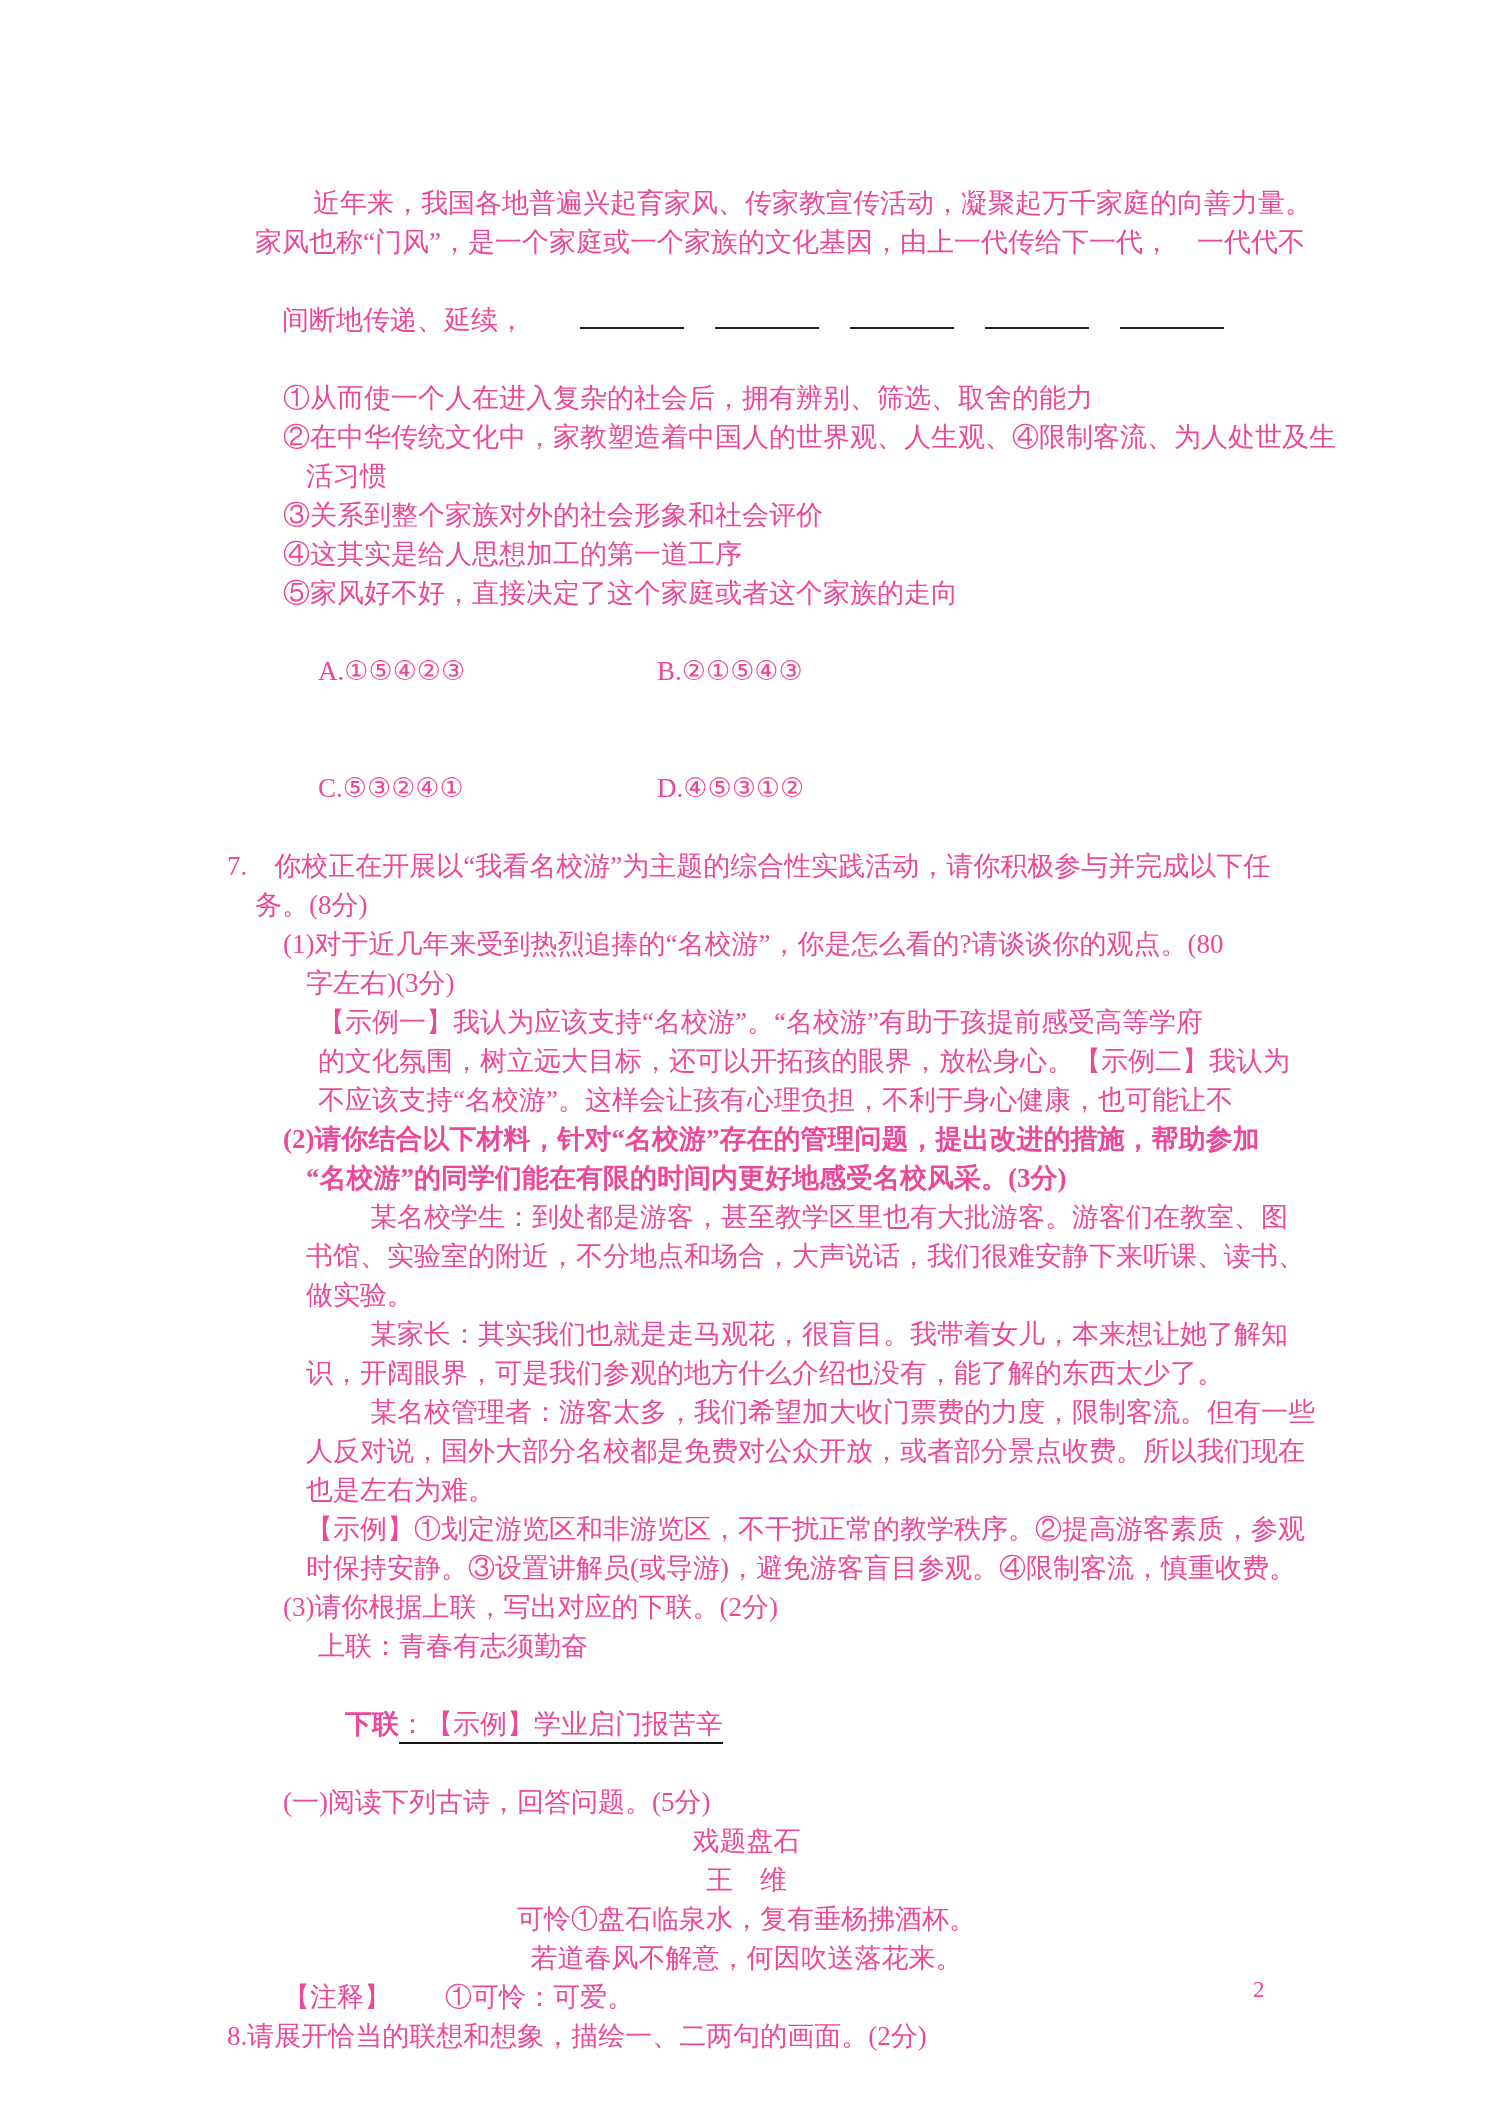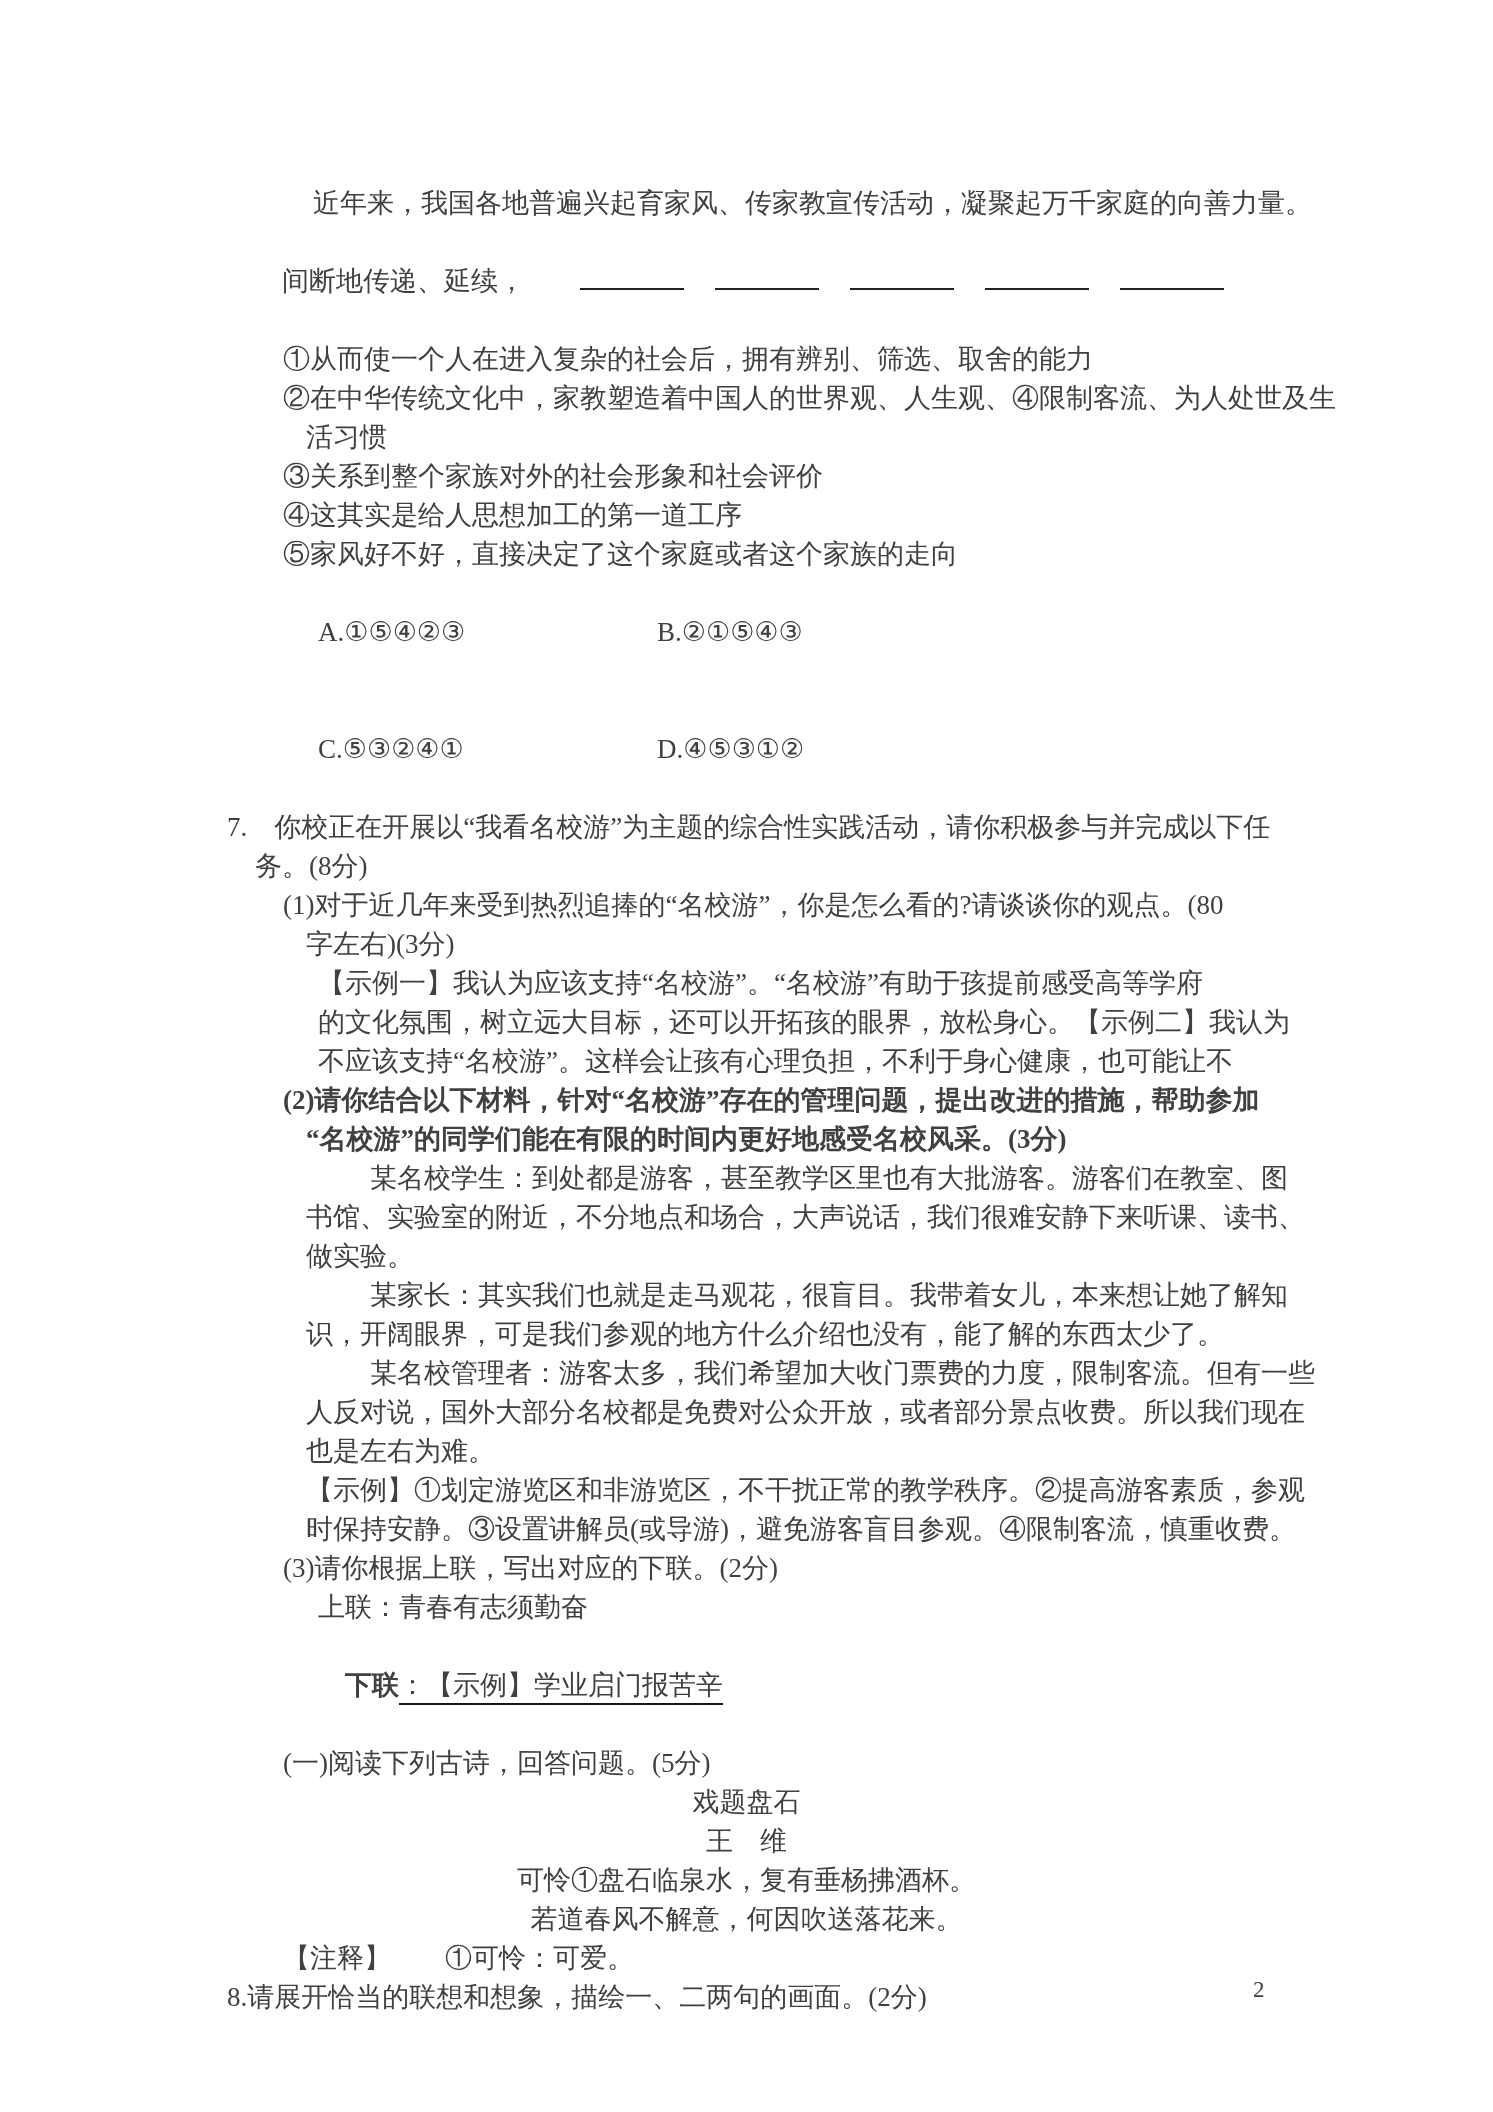--- a/index.html
+++ b/index.html
@@ -1,21 +1,21 @@
 <!DOCTYPE html>
 <html><head>
 <meta charset="utf-8">
 <style>
   html,body{margin:0;padding:0;background:#e8e8e8;}
   .page{
     position:relative;
     width:1493px;height:2112px;
     margin:0 auto;
     background:#ffffff;
-    color:#404040;
+    color:#ec4899;
     font-family:"Liberation Serif","DejaVu Serif",serif;
     font-size:27px;
     line-height:39px;
     box-sizing:border-box;
     padding-top:184px;
     overflow:hidden;
   }
   .ln{white-space:pre;}
   .if{margin-left:313px;}   
   .i0{margin-left:227px;}   
@@ -39,20 +39,21 @@
     position:absolute;left:1253px;top:1978px;
     font-size:23px;line-height:23px;
   }
 </style>
 </head>
 <body>
 
 <div class="page">
 
   <div class="ln if">近年来，我国各地普遍兴起育家风、传家教宣传活动，凝聚起万千家庭的向善力量。</div>
+  <div class="ln i1">家风也称“门风”，是一个家庭或一个家族的文化基因，由上一代传给下一代，　一代代不</div>
   <div class="ln i1">
     <span>间断地传递、延续，</span><span class="blank first"></span><span class="blank"></span><span class="blank"></span><span class="blank"></span><span class="blank last"></span>
   </div>
 
   <div class="ln i2">①从而使一个人在进入复杂的社会后，拥有辨别、筛选、取舍的能力</div>
   <div class="ln i2">②在中华传统文化中，家教塑造着中国人的世界观、人生观、④限制客流、为人处世及生</div>
   <div class="ln i3">活习惯</div>
   <div class="ln i2">③关系到整个家族对外的社会形象和社会评价</div>
   <div class="ln i2">④这其实是给人思想加工的第一道工序</div>
   <div class="ln i2">⑤家风好不好，直接决定了这个家庭或者这个家族的走向</div>

